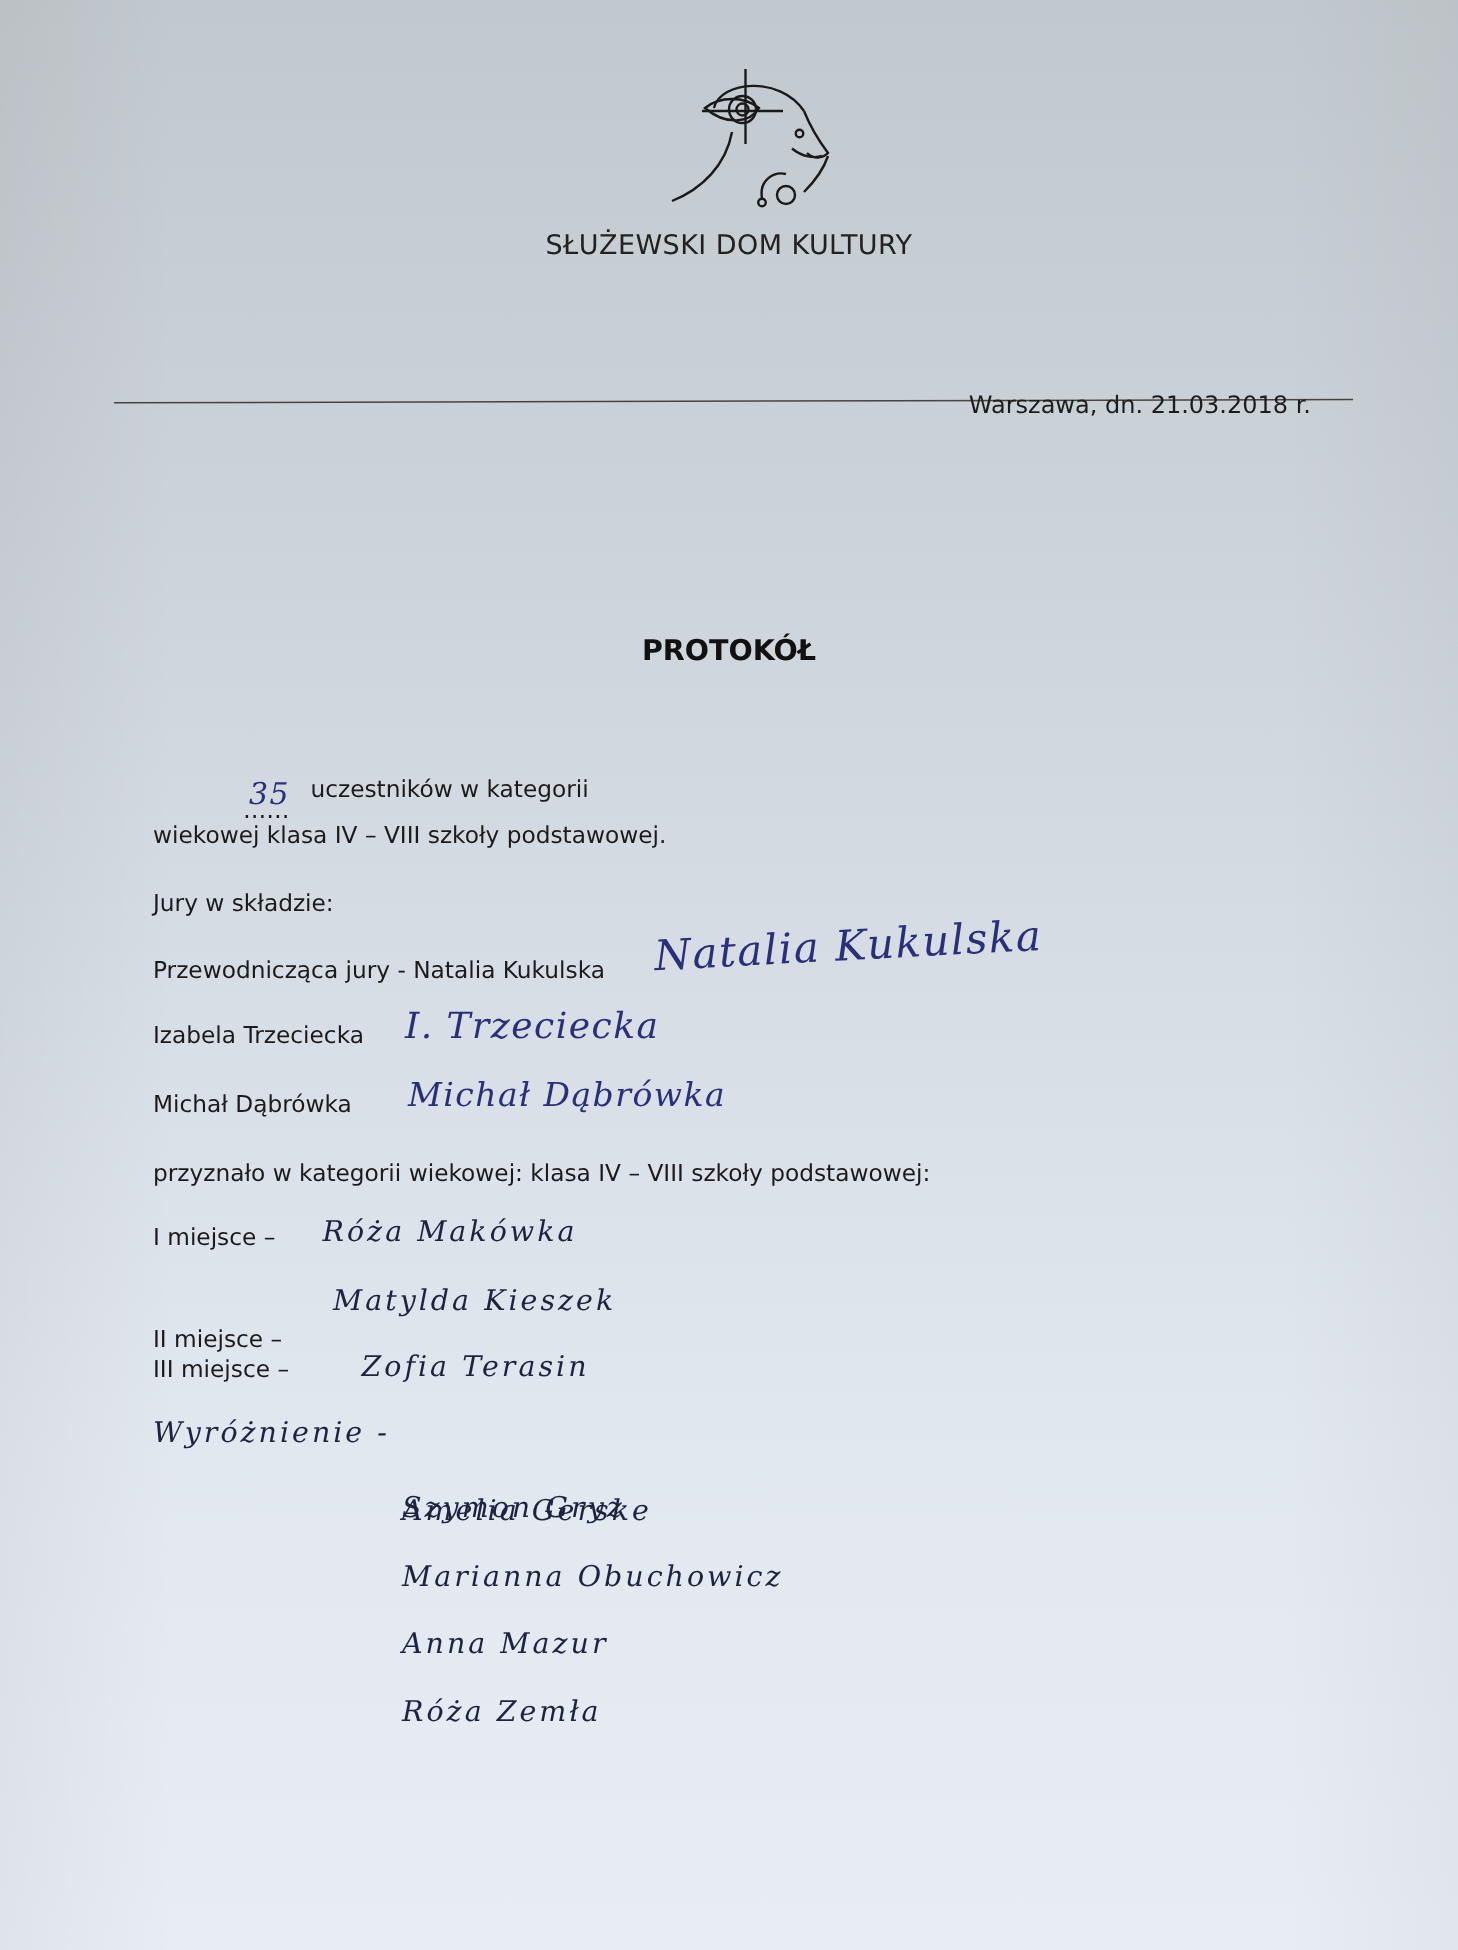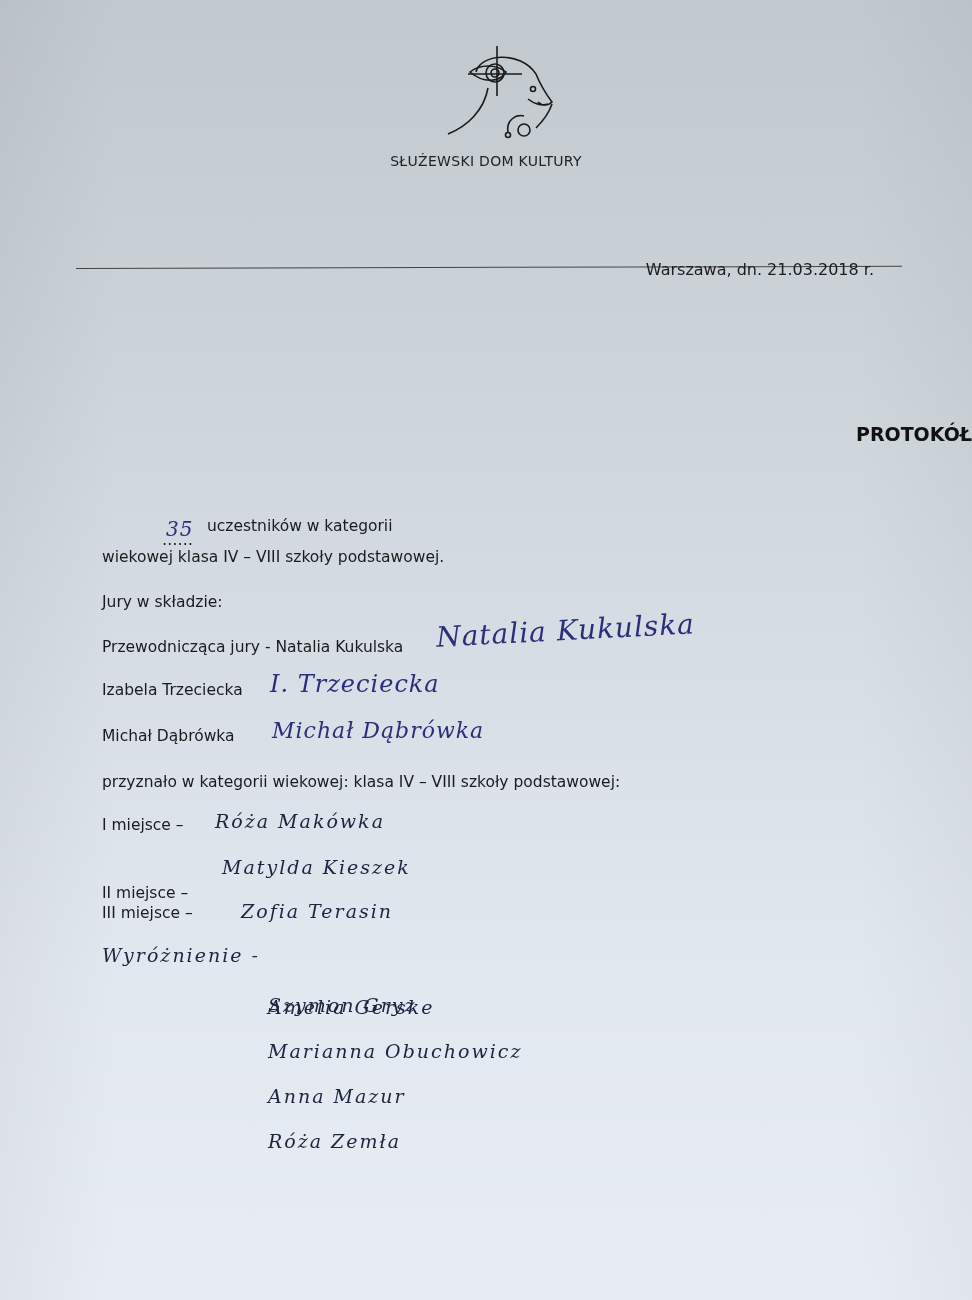--- a/index.html
+++ b/index.html
@@ -11,36 +11,36 @@
   }
   .page-shade {
     position: absolute; inset: 0;
     background: linear-gradient(90deg, rgba(0,0,0,0.04) 0%, rgba(0,0,0,0) 12%, rgba(0,0,0,0) 88%, rgba(0,0,0,0.03) 100%);
     pointer-events: none;
   }
   .abs { position: absolute; }
   .logo { left: 440px; top: 44px; width: 120px; height: 100px; }
   .org-name {
     left: 0; width: 972px; top: 153px; text-align: center;
-    font-family: "DejaVu Sans", sans-serif; font-size: 14px; letter-spacing: 0.3px; color: #222;
+    font-family: "DejaVu Sans", sans-serif; font-size: 18px; letter-spacing: 0.3px; color: #222;
   }
   .address {
     left: 60px; width: 852px; top: 198px; text-align: center;
     font-family: "Liberation Sans", sans-serif; font-weight: bold; font-size: 15px; line-height: 23px; color: #111;
   }
   .rule {
     left: 76px; top: 268px; width: 826px; height: 0;
     border-top: 1px solid #444; transform: rotate(-0.15deg); transform-origin: left;
   }
   .date-line {
     right: 98px; top: 260px; font-size: 17px; color: #1d1d1f;
     font-family: "DejaVu Sans", sans-serif; font-size: 16px;
   }
   .title {
-    left: 0; width: 972px; top: 423px; text-align: right;
+    left: 0; width: 972px; top: 423px; text-align: center;
     font-family: "DejaVu Sans", sans-serif; font-weight: bold; font-size: 19px; color: #111;
   }
   .body-text {
     font-family: "DejaVu Sans", sans-serif; font-size: 15.5px; color: #1b1b1d;
   }
   .para1 { left: 160px; top: 517px; }
   .para2 { left: 102px; top: 548px; }
   .jury-label { left: 102px; top: 593px; }
   .jury-row { left: 102px; }
   .hand {

